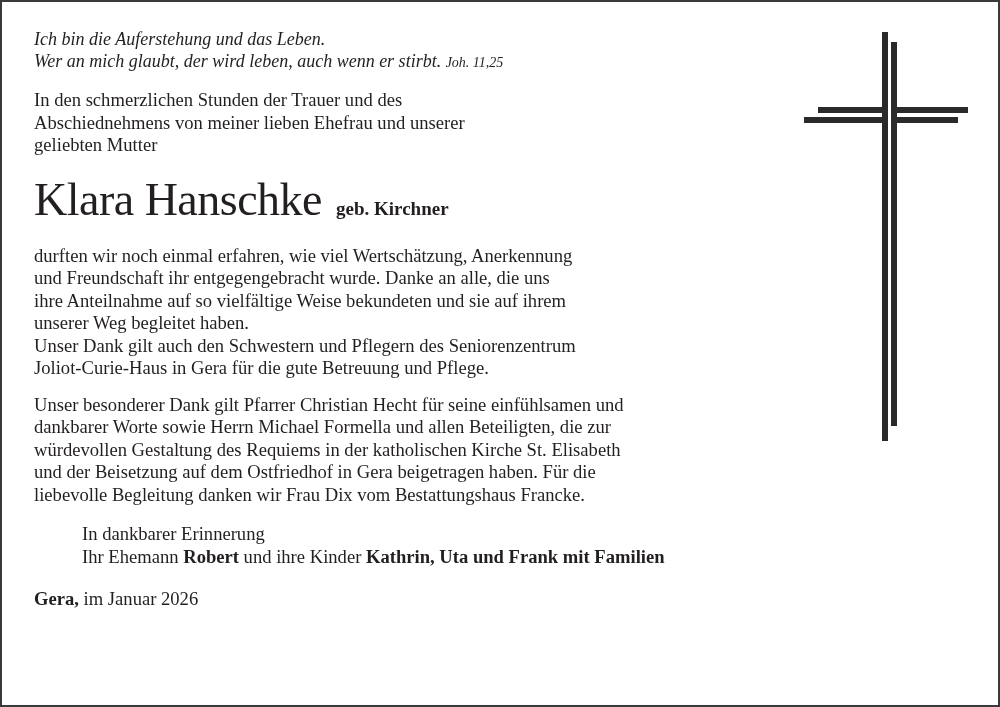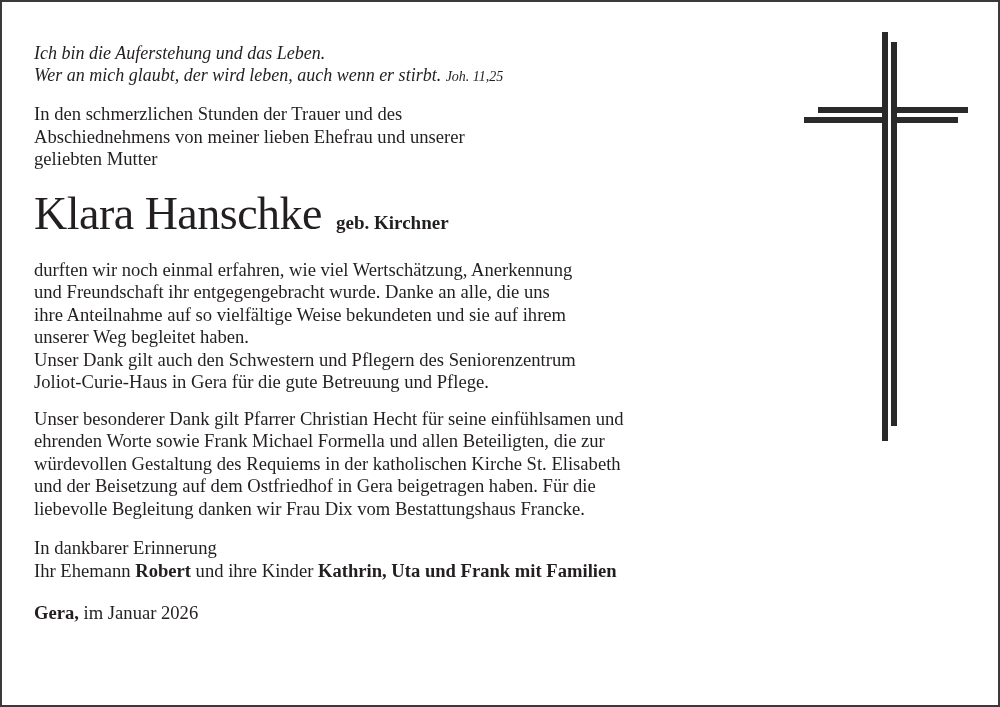--- a/index.html
+++ b/index.html
@@ -18,21 +18,21 @@
     .frame {
       position: absolute;
       left: 0; top: 0;
       width: 1000px; height: 707px;
       box-sizing: border-box;
       border: 2px solid #3a3a3a;
     }
     .content {
       position: absolute;
       left: 34px;
-      top: 42px;
+      top: 28px;
       width: 760px;
     }
     .verse {
       font-style: italic;
       font-size: 18px;
       line-height: 22px;
       color: #231f20;
       margin: 0;
     }
     .verse .ref {
@@ -65,21 +65,21 @@
       color: #231f20;
       text-align: center;
     }
     .para {
       font-size: 18.6px;
       line-height: 22.5px;
       margin: 0;
     }
     .para1 { margin-top: 17px; }
     .para2 { margin-top: 14px; }
-    .closing { margin-top: 17px; font-size: 18.6px; line-height: 22.5px; }
+    .closing { margin-top: 17px; font-size: 18.6px; line-height: 22.5px; margin-left: 48px; }
     .place-date { margin-top: 20px; font-size: 18.6px; line-height: 22.5px; }
     .line { display: block; white-space: nowrap; }
     b { font-weight: bold; }
 
     .cross {
       position: absolute;
       left: 800px;
       top: 28px;
       width: 175px;
       height: 420px;
@@ -116,21 +116,21 @@
     <span class="line">durften wir noch einmal erfahren, wie viel Wertschätzung, Anerkennung</span>
     <span class="line">und Freundschaft ihr entgegengebracht wurde. Danke an alle, die uns</span>
     <span class="line">ihre Anteilnahme auf so vielfältige Weise bekundeten und sie auf ihrem</span>
     <span class="line">unserer Weg begleitet haben.</span>
     <span class="line">Unser Dank gilt auch den Schwestern und Pflegern des Seniorenzentrum</span>
     <span class="line">Joliot-Curie-Haus in Gera für die gute Betreuung und Pflege.</span>
   </div>
 
   <div class="para para2">
     <span class="line">Unser besonderer Dank gilt Pfarrer Christian Hecht für seine einfühlsamen und</span>
-    <span class="line">ehrenden Worte sowie Frank Michael Formella und allen Beteiligten, die zur</span>
+    <span class="line">dankbarer Worte sowie Herrn Michael Formella und allen Beteiligten, die zur</span>
     <span class="line">würdevollen Gestaltung des Requiems in der katholischen Kirche St. Elisabeth</span>
     <span class="line">und der Beisetzung auf dem Ostfriedhof in Gera beigetragen haben. Für die</span>
     <span class="line">liebevolle Begleitung danken wir Frau Dix vom Bestattungshaus Francke.</span>
   </div>
 
   <div class="closing">
     <span class="line">In dankbarer Erinnerung</span>
     <span class="line"><span>Ihr Ehemann </span><b>Robert</b><span> und ihre Kinder </span><b>Kathrin, Uta und Frank mit Familien</b></span>
   </div>
 

